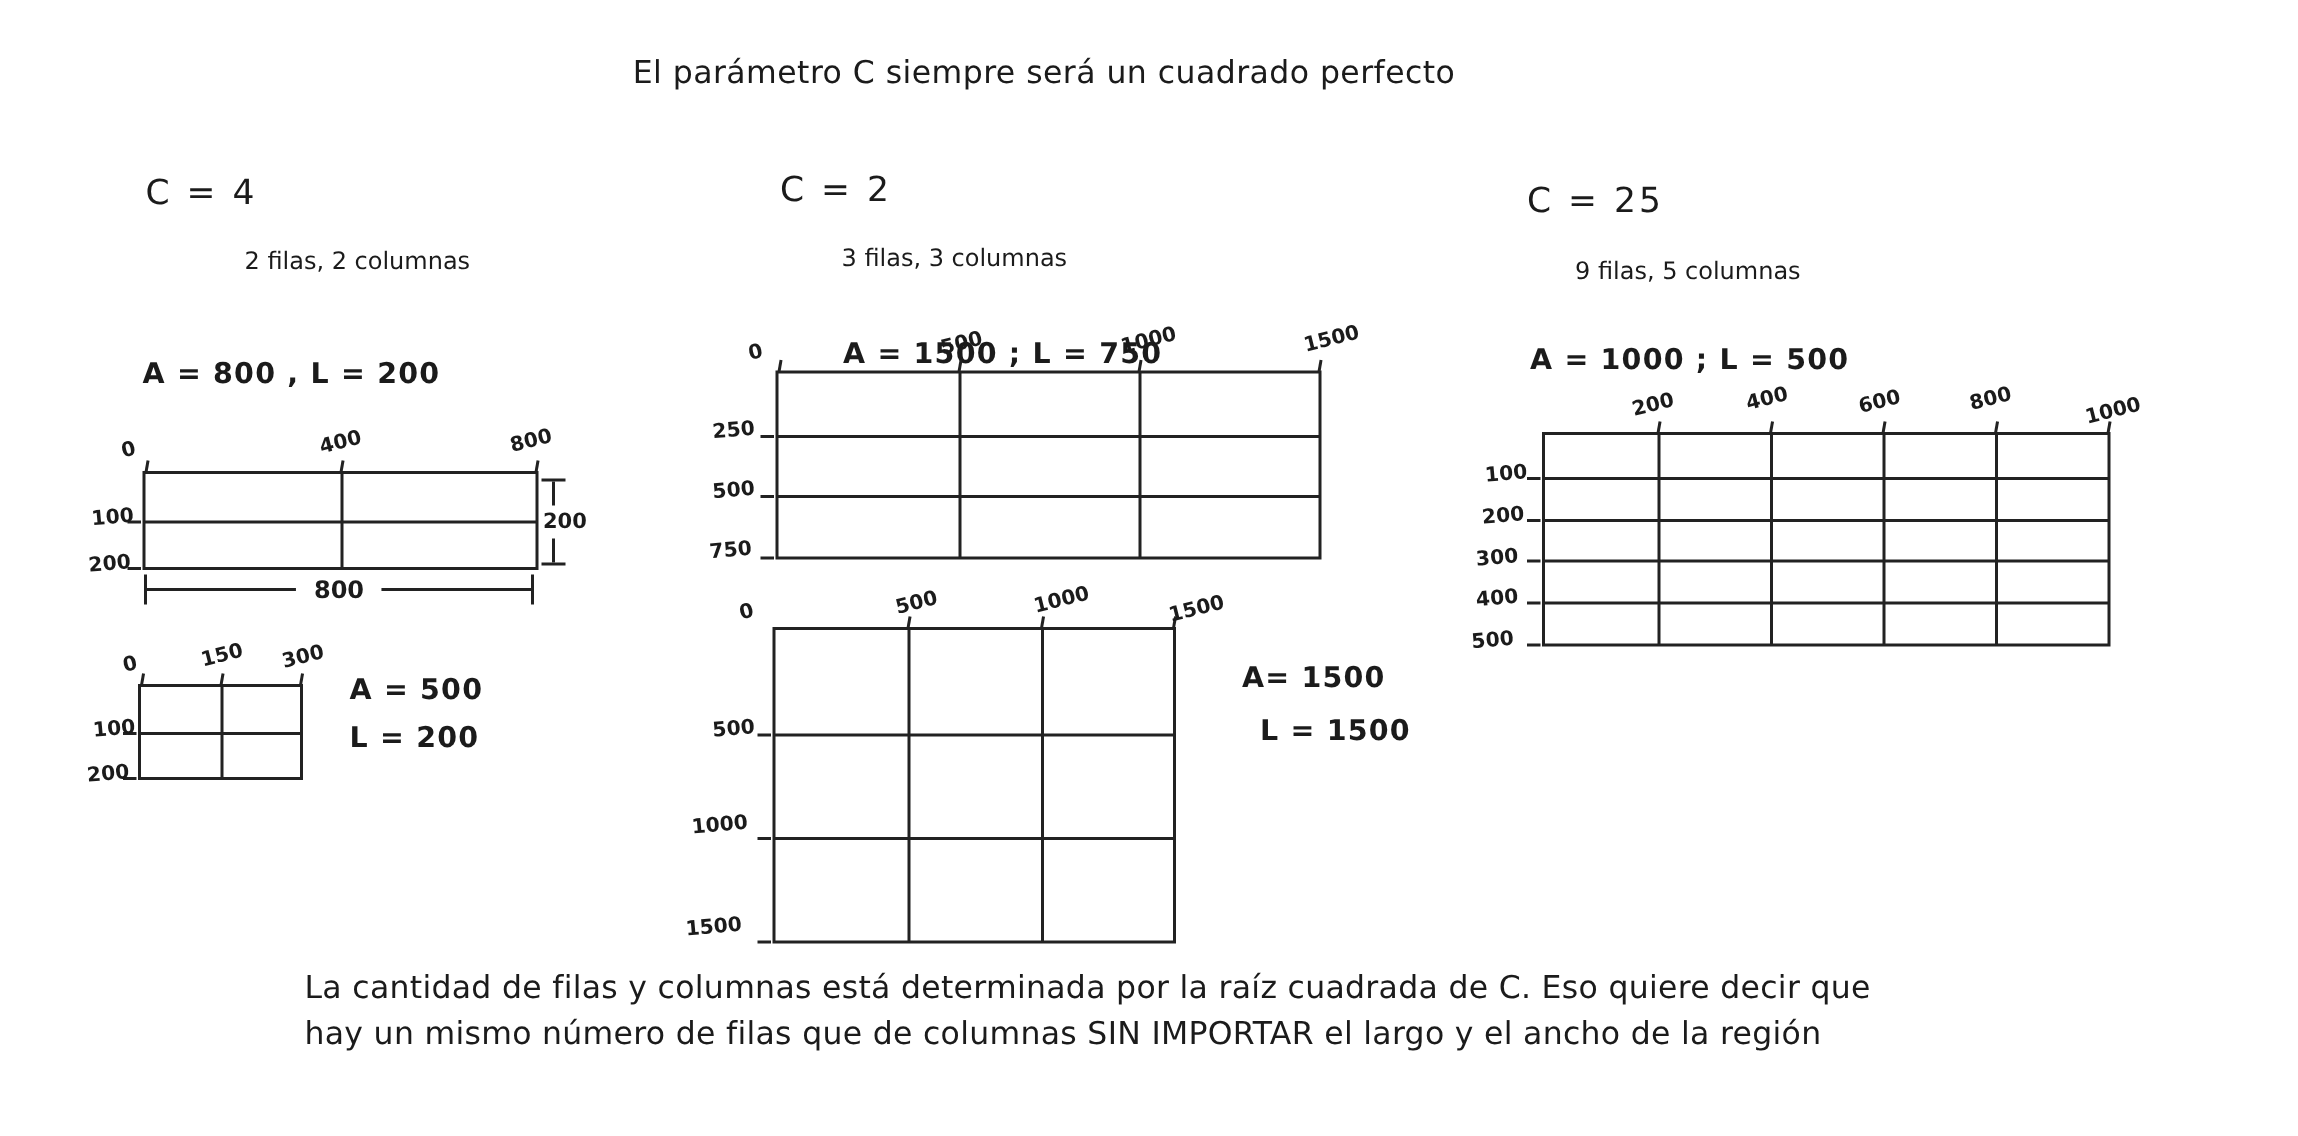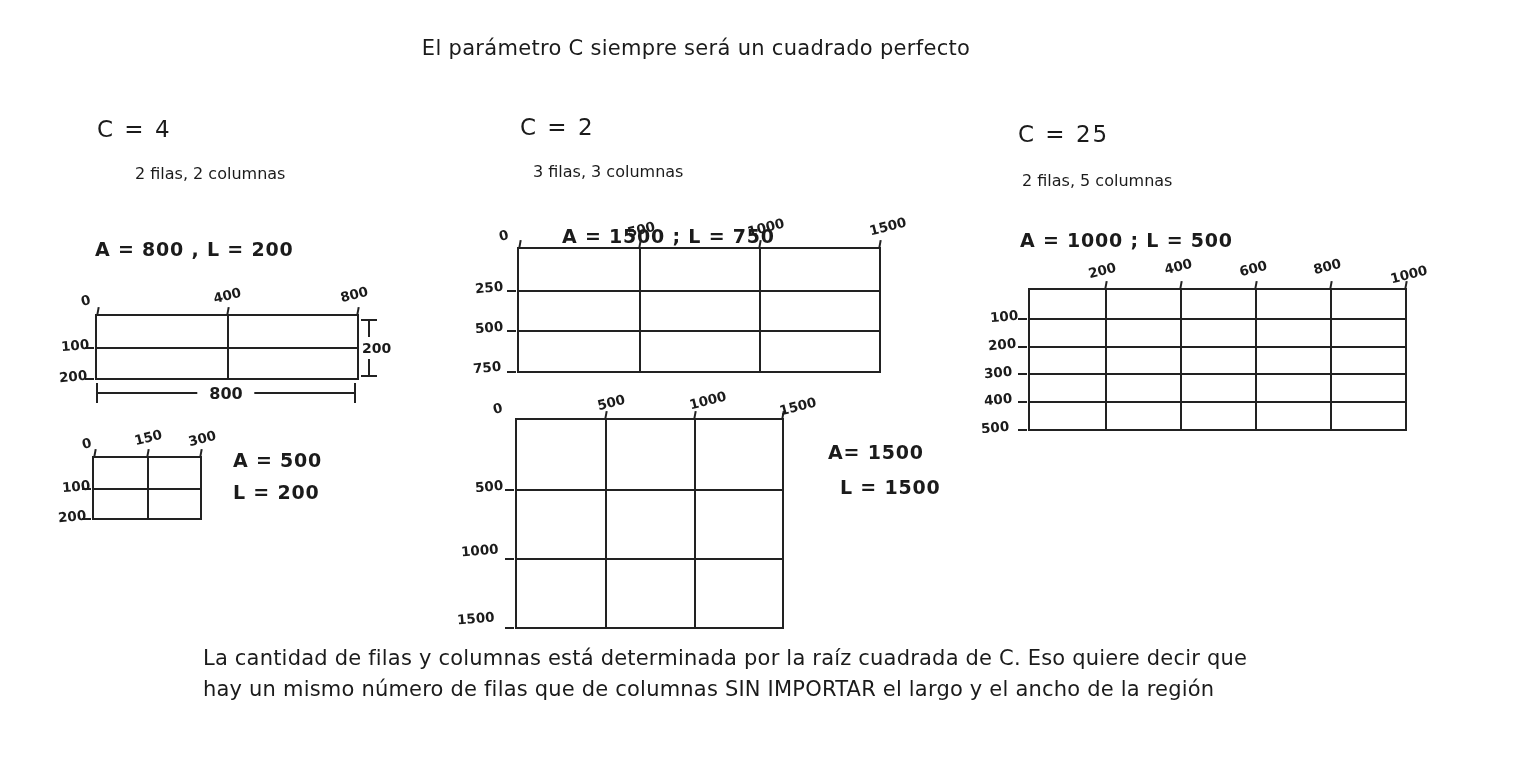--- a/index.html
+++ b/index.html
@@ -1,21 +1,21 @@
 <!DOCTYPE html>
 <html><head>
 <meta charset="utf-8">
 <style>
   html,body{margin:0;padding:0;background:#fff;}
   .canvas{position:relative;width:1532px;height:757px;background:#ffffff;overflow:hidden;
           font-family:"DejaVu Sans", sans-serif;color:#1b1b1b;}
   .abs{position:absolute;}
   .title{position:absolute;left:0;width:1392px;top:36px;text-align:center;font-size:21px;letter-spacing:0.3px;}
   .c-label{font-size:23px;letter-spacing:2px;white-space:nowrap;}
-  .rc-label{font-size:16px;white-space:nowrap;}
+  .rc-label{font-size:16px;white-space:nowrap;margin-left:28px;}
   .dims{font-size:19px;font-weight:600;letter-spacing:0.8px;white-space:nowrap;}
   .side{font-size:19px;font-weight:600;letter-spacing:0.8px;white-space:nowrap;}
   .grid{position:absolute;border:2px solid #222;}
   .vline{position:absolute;top:-1px;bottom:-1px;width:2px;background:#222;}
   .hline{position:absolute;left:-1px;right:-1px;height:2px;background:#222;}
   .xtick{position:absolute;top:-9px;width:2px;height:8px;background:#222;transform:rotate(10deg);}
   .ytick{position:absolute;left:-12px;width:9px;height:2px;background:#222;}
   .xlab{position:absolute;font-size:13.5px;font-weight:700;white-space:nowrap;transform:rotate(-14deg);}
   .ylab{position:absolute;font-size:13.5px;font-weight:700;white-space:nowrap;transform:rotate(-5deg);}
   .dim-h{position:absolute;height:2px;background:#222;}
@@ -136,21 +136,21 @@
       <span class="ylab" style="left:-42px;top:58px;">500</span>
       <span class="ylab" style="left:-56px;top:122px;">1000</span>
       <span class="ylab" style="left:-60px;top:190px;">1500</span>
     </div>
     <div class="abs side" style="left:828px;top:441px;text-align:center;">A= 1500</div>
     <div class="abs side" style="left:828px;top:476px;margin-left:12px;">L = 1500</div>
   </div>
 
   <div>
     <div class="abs c-label" style="left:1018px;top:121px;">C = 25</div>
-    <div class="abs rc-label" style="left:1022px;top:171px;">2 filas, 5 columnas</div>
+    <div class="abs rc-label" style="left:1022px;top:171px;">9 filas, 5 columnas</div>
     <div class="abs dims" style="left:1020px;top:229px;">A = 1000  ;    L = 500</div>
 
     <div class="grid" style="left:1028px;top:288px;width:375px;height:139px;">
       <div class="vline" style="left:20%;"></div>
       <div class="vline" style="left:40%;"></div>
       <div class="vline" style="left:60%;"></div>
       <div class="vline" style="left:80%;"></div>
       <div class="hline" style="top:20%;"></div>
       <div class="hline" style="top:40%;"></div>
       <div class="hline" style="top:60%;"></div>

